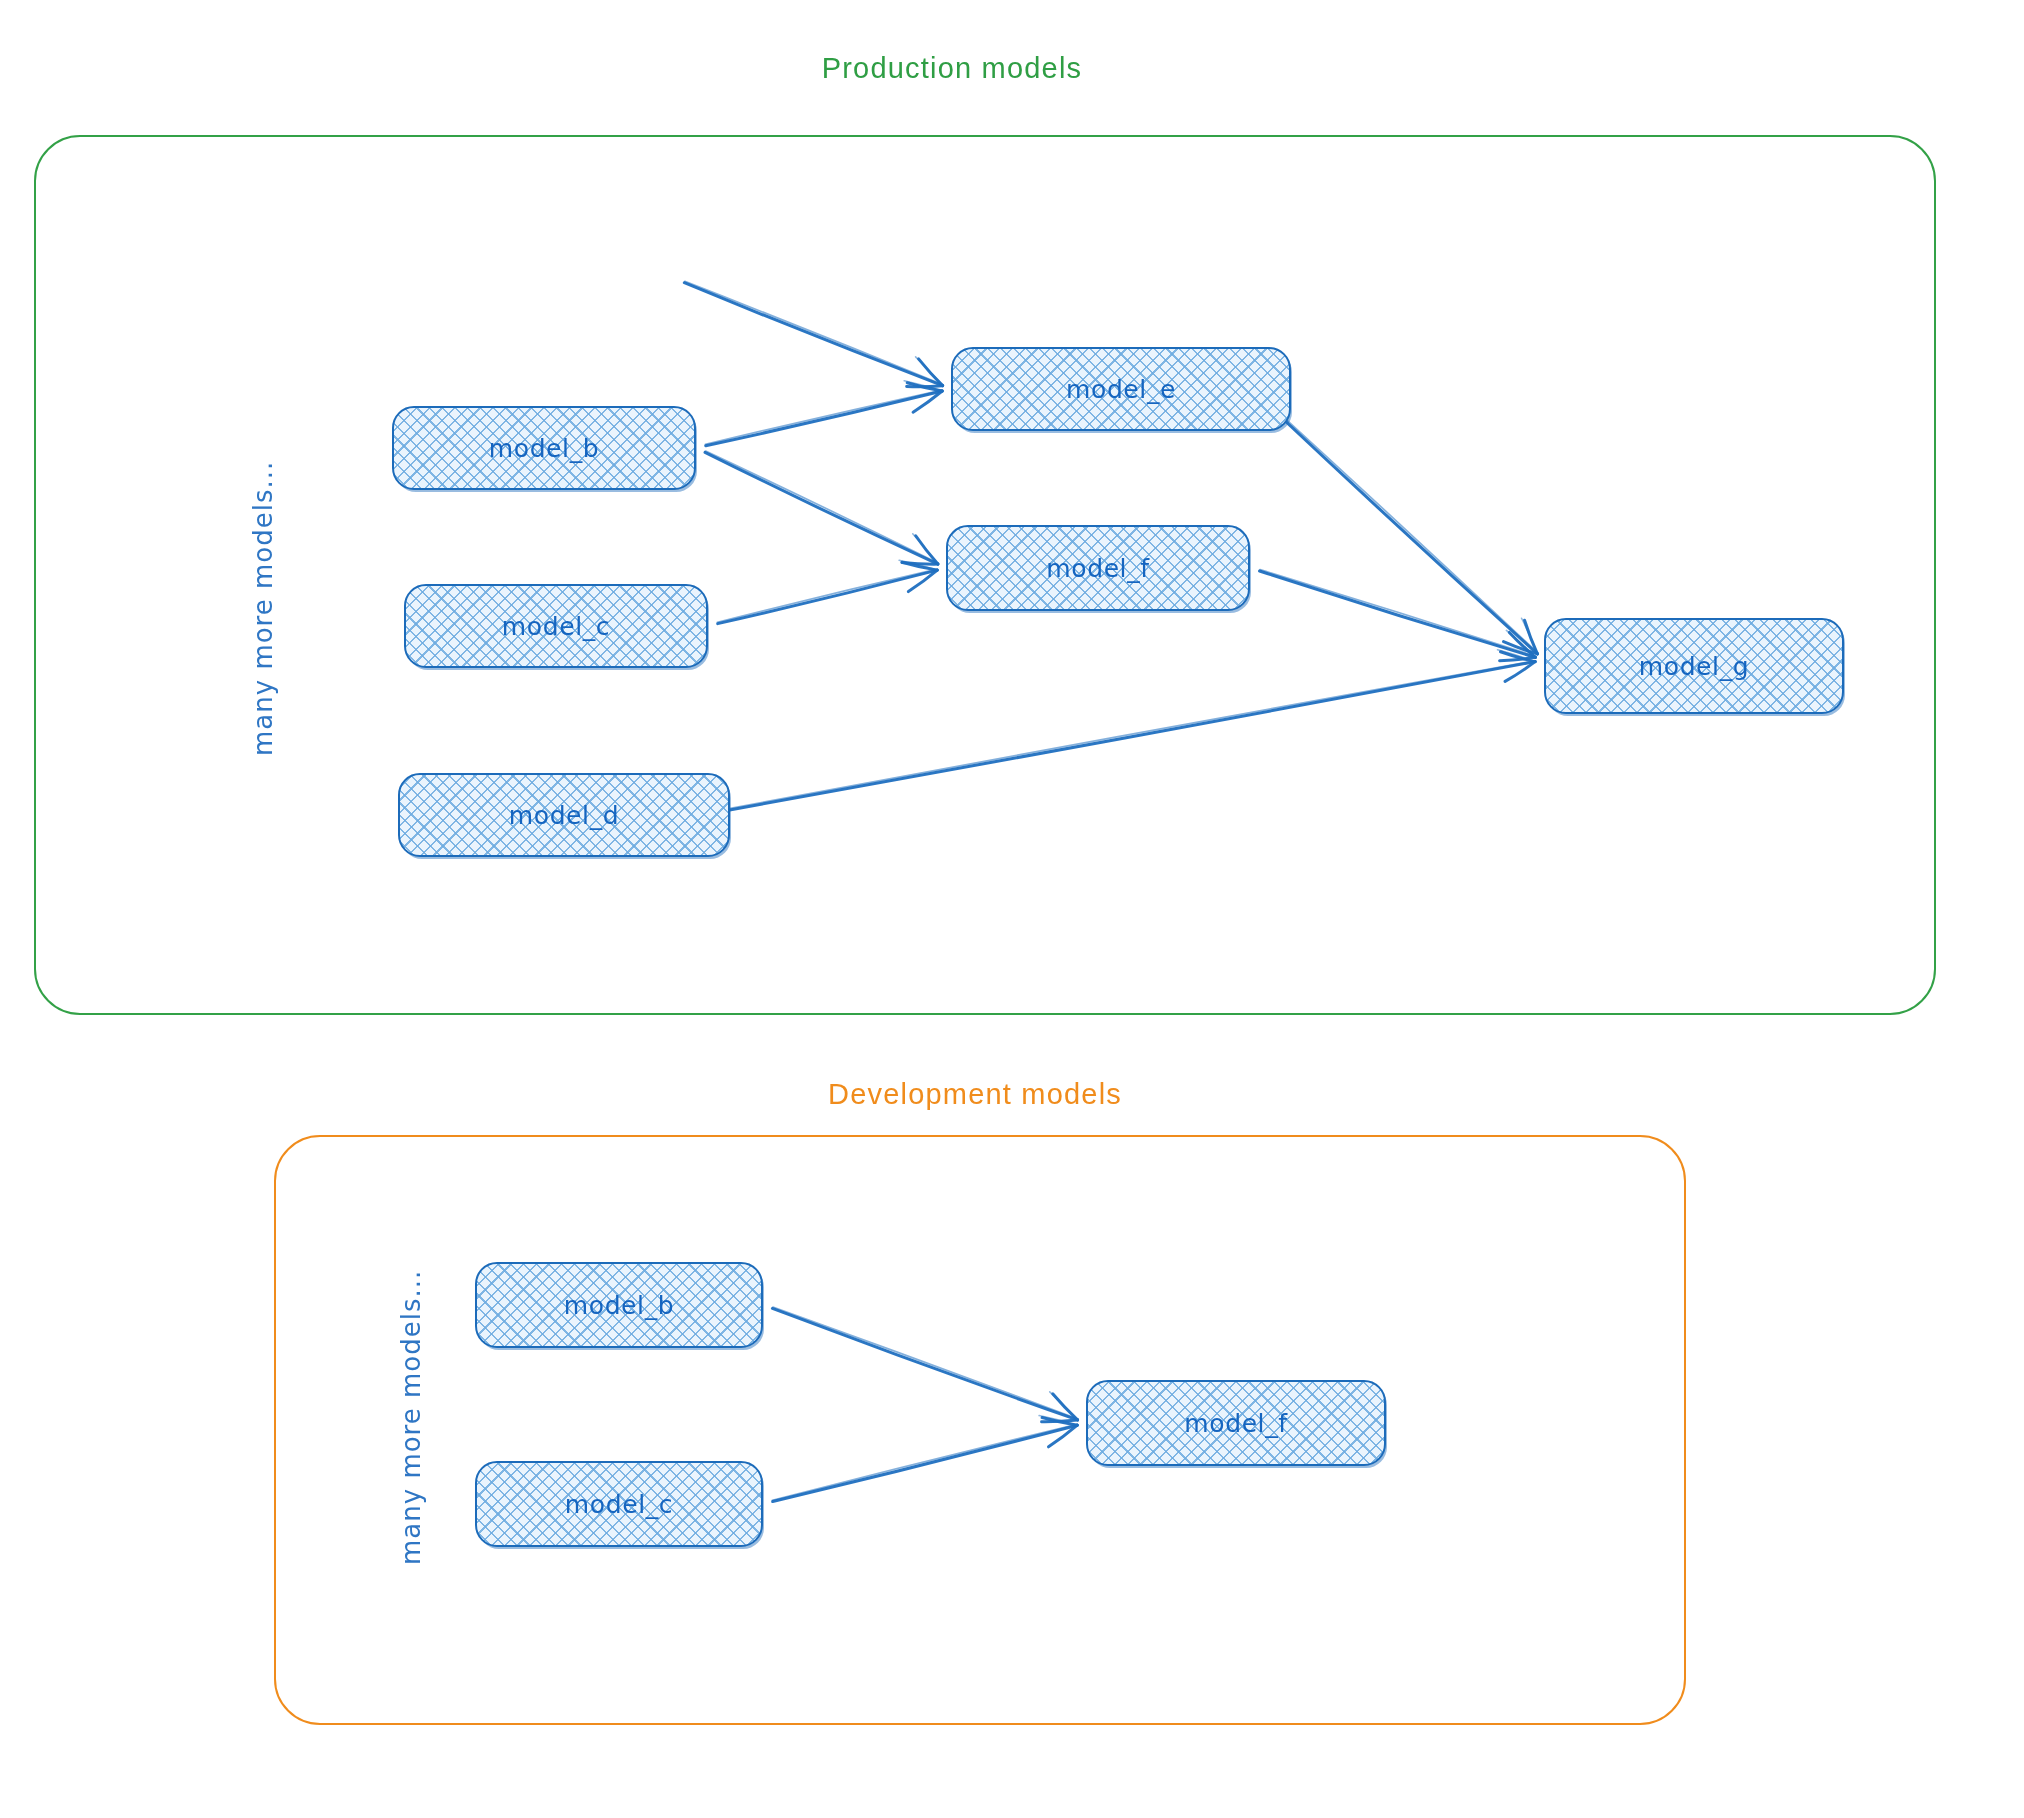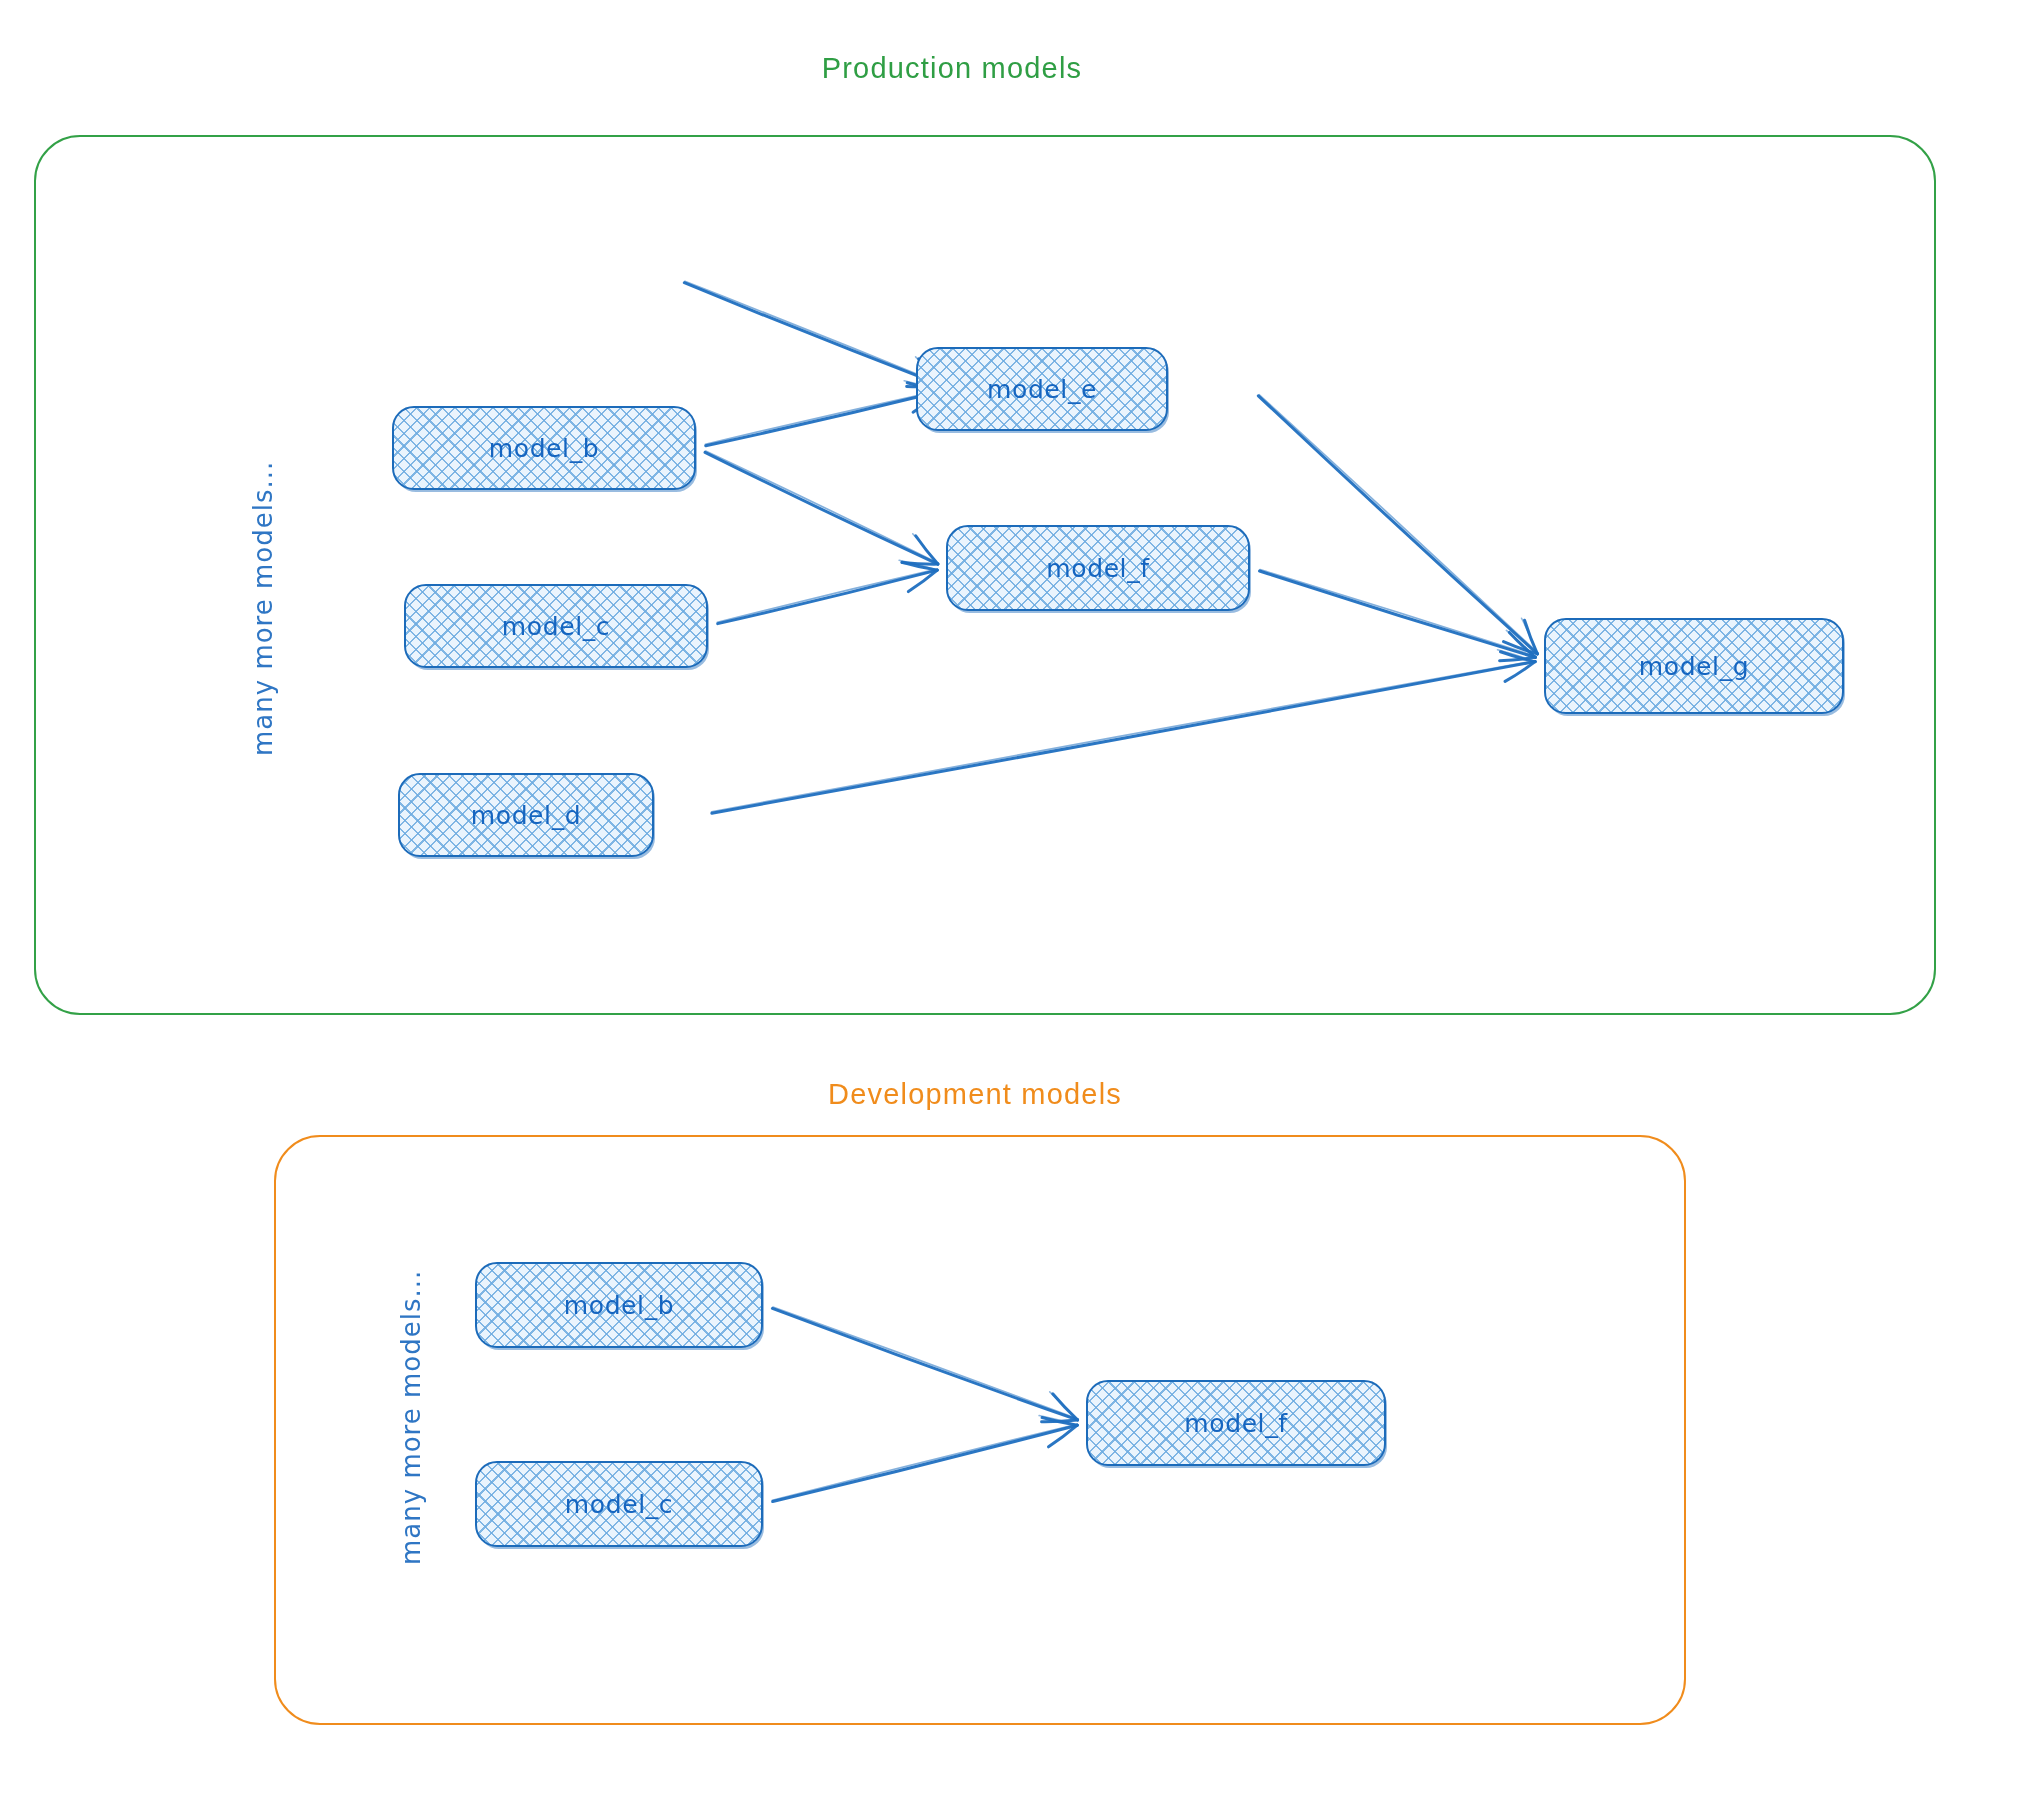--- a/index.html
+++ b/index.html
@@ -133,24 +133,24 @@
     </svg>
 <div class="grp-title prod" style="left: 952px; top: 52px; color: rgb(47, 158, 68);">Production models</div>
     <div class="frame prod" style="left: 34px; top: 135px; width: 1902px; height: 880px;"></div>
     <div class="vert-note" style="left: 248px; top: 756px;">many more models...</div>
     <div class="node" style="left: 392px; top: 406px; width: 304px; height: 84px;">
       <span class="node-label">model_b</span>
     </div>
     <div class="node" style="left: 404px; top: 584px; width: 304px; height: 84px;">
       <span class="node-label">model_c</span>
     </div>
-    <div class="node" style="left: 398px; top: 773px; width: 256px; height: 84px;">
+    <div class="node" style="left: 398px; top: 773px; width: 332px; height: 84px;">
       <span class="node-label">model_d</span>
     </div>
-    <div class="node" style="left: 916px; top: 347px; width: 252px; height: 84px;">
+    <div class="node" style="left: 951px; top: 347px; width: 340px; height: 84px;">
       <span class="node-label">model_e</span>
     </div>
     <div class="node" style="left: 946px; top: 525px; width: 304px; height: 86px;">
       <span class="node-label">model_f</span>
     </div>
     <div class="node" style="left: 1544px; top: 618px; width: 300px; height: 96px;">
       <span class="node-label">model_g</span>
     </div>
     <div class="grp-title dev" style="left: 975px; top: 1078px; color: rgb(240, 140, 28);">Development models</div>
     <div class="frame dev" style="left: 274px; top: 1135px; width: 1412px; height: 590px;"></div>

